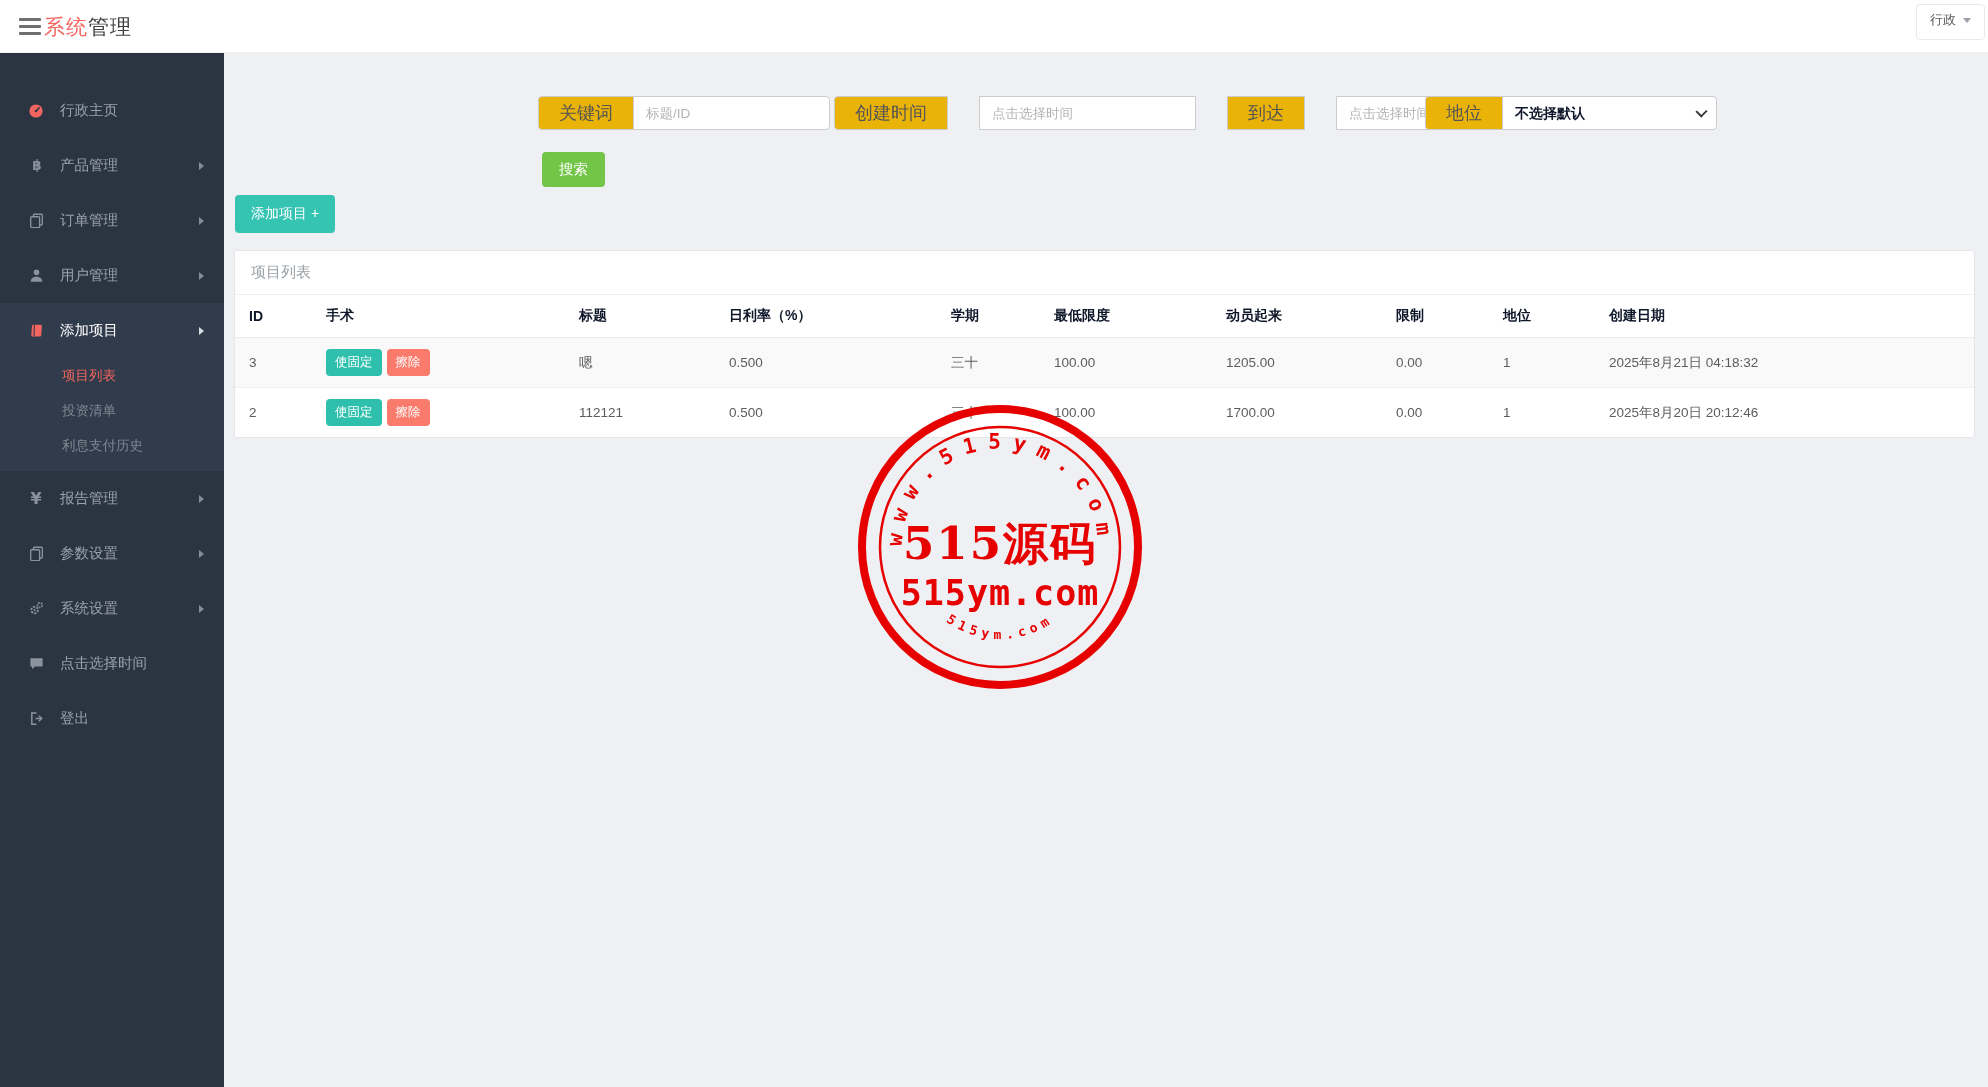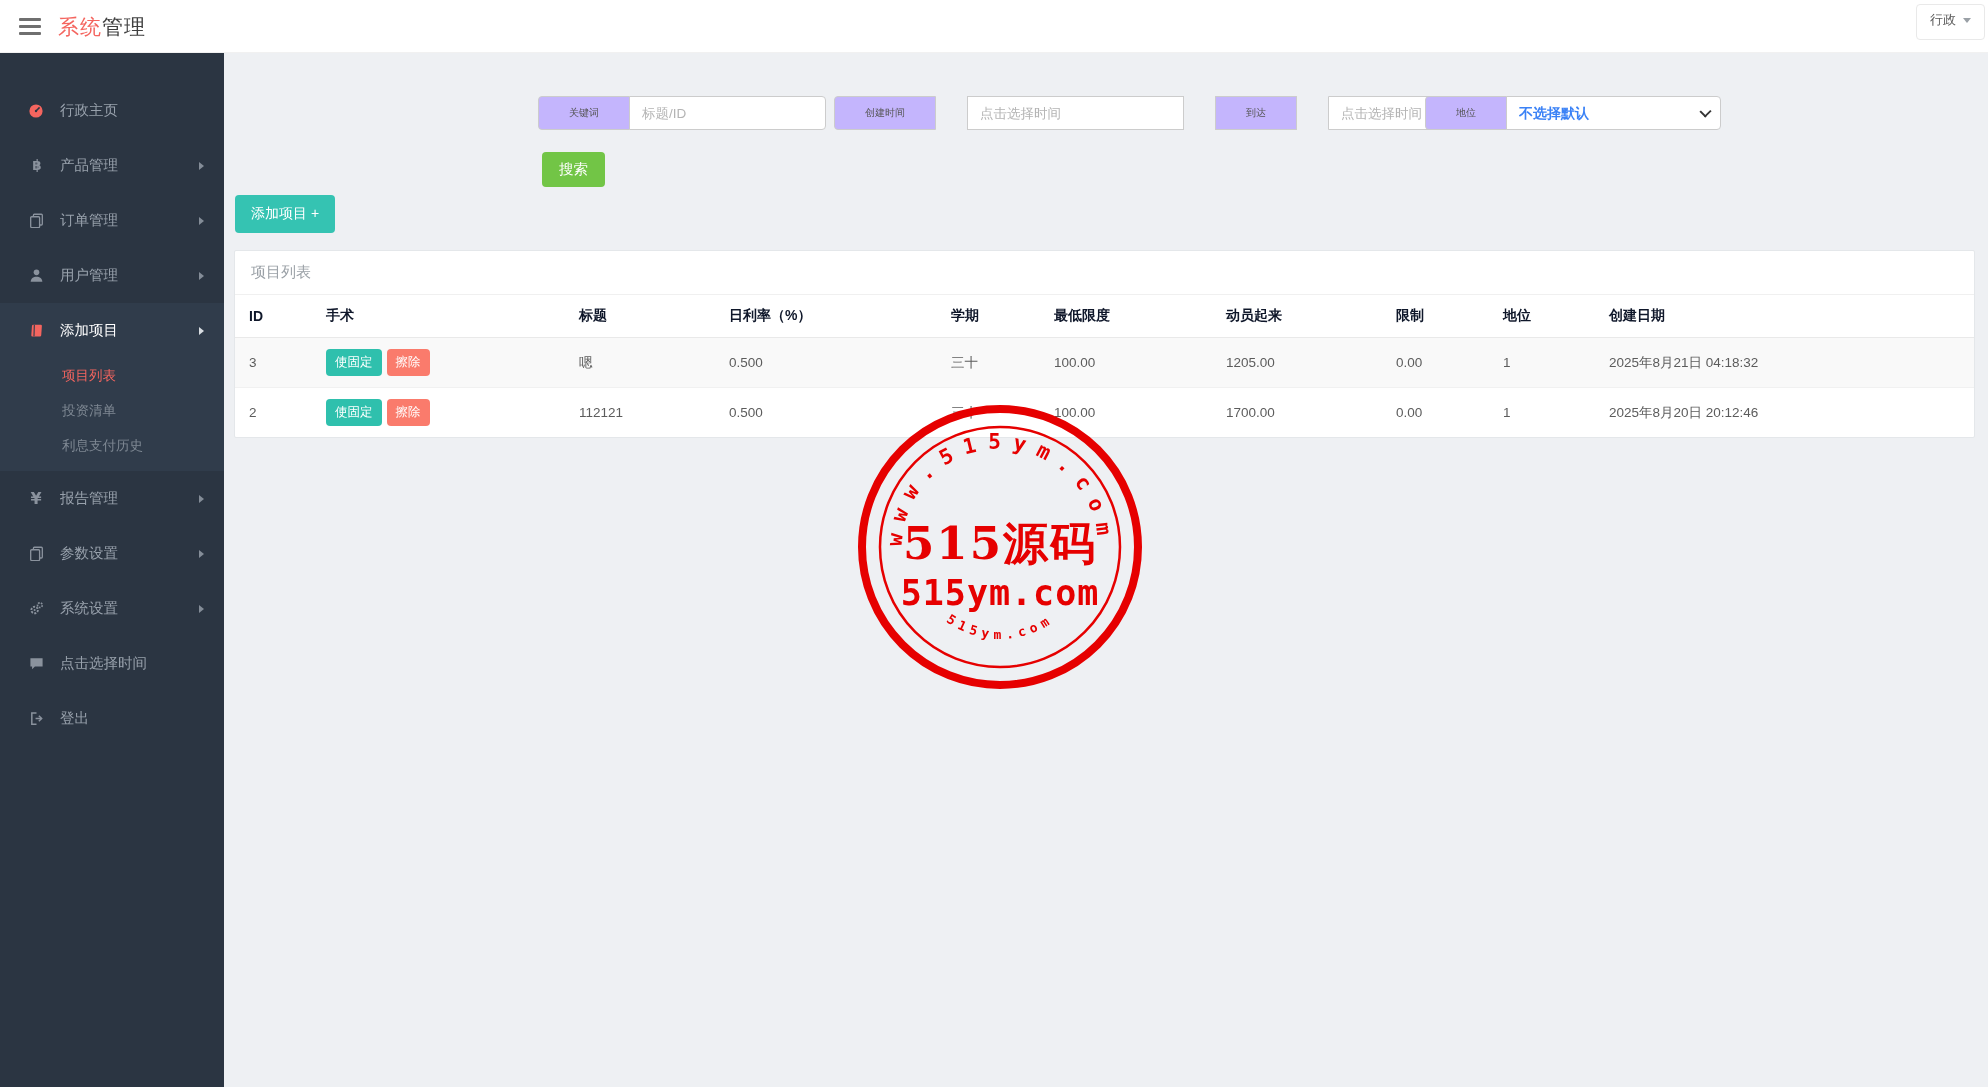--- a/index.html
+++ b/index.html
@@ -10,21 +10,21 @@
   }
   .page { position:relative; width:1988px; height:1087px; overflow:hidden; background:#eef0f3; }
 
   
   .topbar {
     position:absolute; left:0; top:0; width:100%; height:53px;
     background:#fff; border-bottom:1px solid #f1f1f1; z-index:20;
   }
   .hamburger { position:absolute; left:19px; top:18px; width:22px; height:17px; cursor:pointer; }
   .hamburger span { display:block; width:22px; height:3px; background:#6f6f6f; border-radius:1px; margin-bottom:4px; }
-  .brand { position:absolute; left:58px; top:13px; font-size:21px; letter-spacing:1px; cursor:default; }
+  .brand { position:absolute; left:44px; top:13px; font-size:21px; letter-spacing:1px; cursor:default; }
   .brand .accent { color:#f4655f; }
   .brand .rest { color:#404040; }
   .user-box {
     position:absolute; right:3px; top:4px; height:36px; line-height:30px;
     padding:0 13px; background:#fff; border:1px solid #e9e9e9; border-radius:4px;
     font-size:13px; color:#5a5a5a; cursor:pointer;
   }
   .caret-down {
     display:inline-block; width:0; height:0; margin-left:7px; vertical-align:middle;
     border-left:4px solid transparent; border-right:4px solid transparent; border-top:5px solid #9aa0a6;
@@ -53,41 +53,41 @@
   .nav-group.active > .nav-item .nav-chev { border-left-color:#d8dde2; }
   .submenu { padding-bottom:8px; }
   .sub-item { height:35px; display:flex; align-items:center; padding-left:62px; font-size:13.5px; color:#7e8893; cursor:pointer; }
   .sub-item.active { color:#f4655f; }
 
   
   .main { position:absolute; left:221px; top:53px; right:0; bottom:0; background:#eef0f3; }
 
   .input-group { position:absolute; display:flex; height:34px; }
   .ig-addon {
-    background:#c4b5fd; border:1px solid #cccccc; color:#555;
-    font-size:10px; line-height:32px; padding:0 30px; white-space:nowrap;
+    background:#eab308; border:1px solid #cccccc; color:#555;
+    font-size:18px; line-height:32px; padding:0 20px; white-space:nowrap;
     border-radius:4px 0 0 4px;
   }
   .ig-addon.mid { border-radius:0; margin-left:-1px; }
   .ig-input {
     border:1px solid #cccccc; margin-left:-1px; padding:0 12px; font-size:13.5px; color:#555;
     background:#fff; outline:none; font-family:inherit;
   }
   .ig-input.end { border-radius:0 4px 4px 0; }
   .ig-input::placeholder { color:#b4b4b4; }
   .ig-keyword { left:317px; top:43px; }
   .ig-keyword .ig-input { width:197px; }
   .ig-created { left:613px; top:43px;gap:32px; }
   .ig-created .ig-input { width:217px; }
   .ig-status { left:1204px; top:43px; }
   .select-wrap { position:relative; margin-left:-1px; }
   .status-select {
     appearance:none; -webkit-appearance:none; height:34px; width:215px;
     border:1px solid #cccccc; border-radius:0 4px 4px 0; background:#fff;
-    font-size:14px; color:#3b82f6; font-weight:600; padding:0 30px 0 12px; outline:none;
+    font-size:14px; color:#0f172a; font-weight:600; padding:0 30px 0 12px; outline:none;
     font-family:inherit; cursor:pointer;
   }
   .select-chev {
     position:absolute; right:11px; top:11px; width:9px; height:9px; pointer-events:none;
     border-left:2.2px solid #333; border-bottom:2.2px solid #333; transform:rotate(-45deg) scale(1,0.9);
     transform-origin:center;
   }
   .btn { border:none; border-radius:4px; color:#fff; cursor:pointer; font-family:inherit; }
   .btn-search { position:absolute; left:321px; top:99px; background:#72c546; font-size:14.5px; padding:8px 17px; }
   .btn-add { position:absolute; left:14px; top:142px; background:#35c3b2; font-size:14px; padding:10px 16px; }

